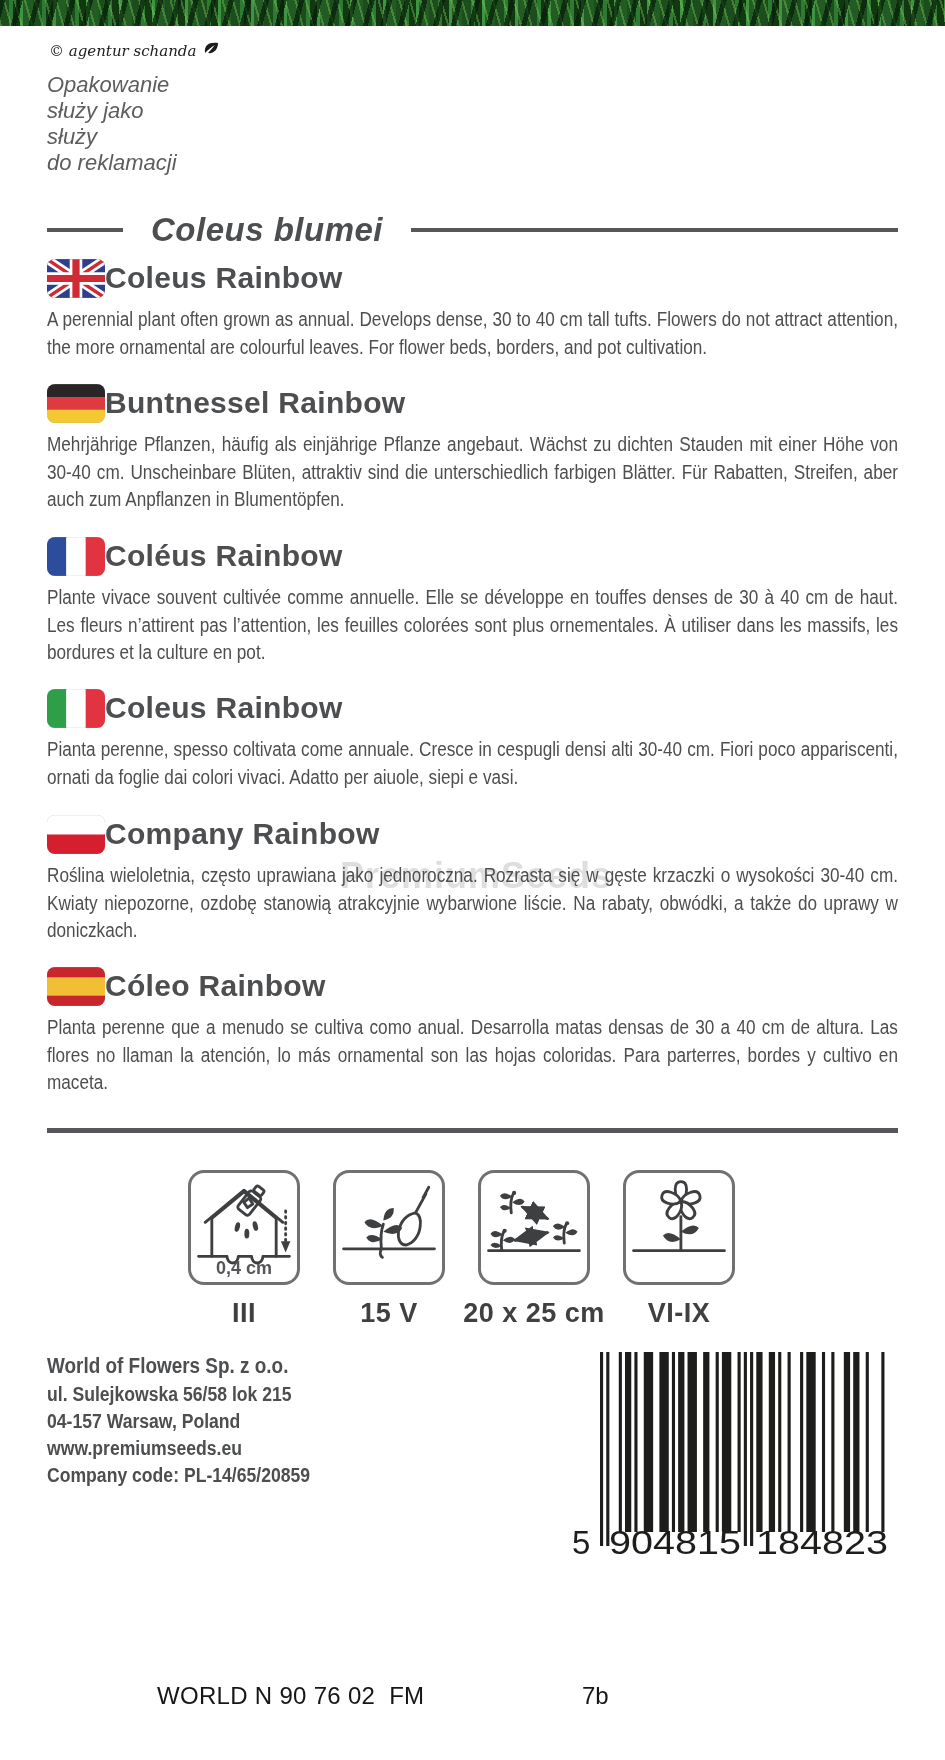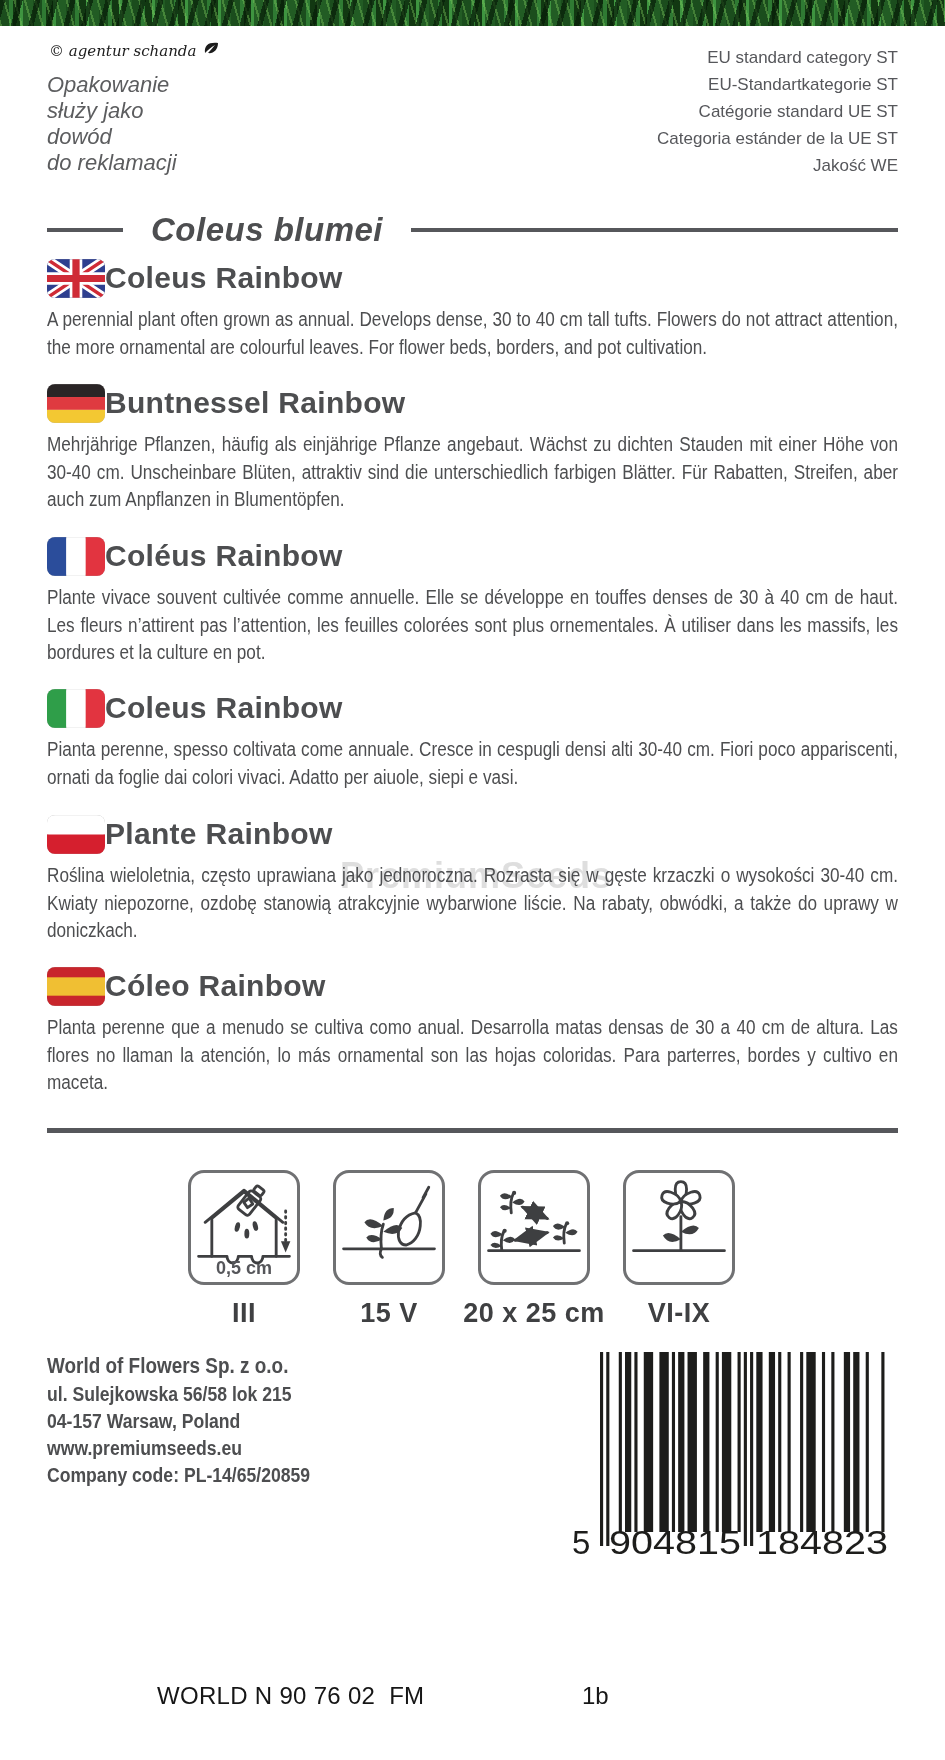--- a/index.html
+++ b/index.html
@@ -70,31 +70,24 @@
     <span>
       <svg width="18" height="15" viewBox="0 0 18 15">
           <path d="M2,12 C1,4 6,1 15,2 C15,9 10,13 5,12 C8,9 10,6 12,4 C8,6 5,9 2,12 z" fill="#1c1c1c"></path>
         </svg>
     </span>
   </div>
 
   <div class="claim">
     <div>Opakowanie</div>
     <div>służy jako</div>
-    <div>dowód</div>
+    <div>służy</div>
     <div>do reklamacji</div>
   </div>
 
-  <div class="eu-col">
-    <div>EU standard category ST</div>
-    <div>EU-Standartkategorie ST</div>
-    <div>Catégorie standard UE ST</div>
-    <div>Categoria estánder de la UE ST</div>
-    <div>Jakość WE</div>
-  </div>
 
   <div class="title-row">
     <div class="title-dash"></div>
     <div class="title-text">Coleus blumei</div>
     <div class="title-line"></div>
   </div>
 
   <div class="watermark">PremiumSeeds</div>
 
   <div class="section" style="top:258px;">
@@ -156,21 +149,21 @@
   </div>
 
   <div class="section" style="top:814px;">
     <div class="sec-head">
       <div class="flag">
         <svg width="58" height="39" viewBox="0 0 60 40">
           <rect width="60" height="20" fill="#ffffff"></rect>
           <rect y="20" width="60" height="20" fill="#d51f2e"></rect>
         </svg>
       </div>
-      <div class="sec-title">Plante Rainbow</div>
+      <div class="sec-title">Company Rainbow</div>
     </div>
     <div class="sec-text">Roślina wieloletnia, często uprawiana jako jednoroczna. Rozrasta się w gęste krzaczki o wysokości 30-40 cm. Kwiaty niepozorne, ozdobę stanowią atrakcyjnie wybarwione liście. Na rabaty, obwódki, a także do uprawy w doniczkach.</div>
   </div>
 
   <div class="section" style="top:966px;">
     <div class="sec-head">
       <div class="flag">
         <svg width="58" height="39" viewBox="0 0 60 40">
           <rect width="60" height="40" fill="#c8252c"></rect>
           <rect y="10.5" width="60" height="19" fill="#f0bf33"></rect>
@@ -195,21 +188,21 @@
             <rect class="ic" x="54" y="20" width="15" height="24" rx="3"></rect>
             <rect class="ic" x="56.5" y="12" width="10" height="7" rx="2"></rect>
             <path class="ic" d="M58,28 l7,2.5 -2,6.5 -6.5,-2 z" stroke-width="2"></path>
           </g>
           <ellipse class="icf" cx="49" cy="57" rx="2.6" ry="5.2" transform="rotate(14 49 57)"></ellipse>
           <ellipse class="icf" cx="59" cy="64" rx="2.6" ry="5.2"></ellipse>
           <ellipse class="icf" cx="68" cy="56" rx="2.6" ry="5.2" transform="rotate(-14 68 56)"></ellipse>
           <line class="ic" x1="100" y1="40" x2="100" y2="72" stroke-dasharray="1.5,4.5" stroke-width="3.5"></line>
           <path class="icf" d="M95,72 h10 l-5,12 z"></path>
         </svg>
-        <div class="depth-label">0,5 cm</div>
+        <div class="depth-label">0,4 cm</div>
       </div>
       <div class="picto-label">III</div>
     </div>
 
     <div class="picto">
       <div class="picto-box">
         <svg width="106" height="109" viewBox="0 0 112 115">
           <path class="ic" d="M8,80 H104"></path>
           <path class="ic" d="M48,80 C47,70 47,62 50,54"></path>
           <path class="ic" d="M48,80 q-3,6 1,9" stroke-width="2.5"></path>
@@ -311,15 +304,15 @@
         <rect x="283.21" y="8" width="6.25" height="180" fill="#1d1d1b"></rect>
         <rect x="295.71" y="8" width="3.13" height="180" fill="#1d1d1b"></rect>
         <rect x="311.34" y="8" width="3.13" height="180" fill="#1d1d1b"></rect>
       </g>
     <text x="2" y="210" font-family="Liberation Sans, sans-serif" font-size="33" fill="#1d1d1b">5</text>
     <text x="39" y="210" font-family="Liberation Sans, sans-serif" font-size="33" fill="#1d1d1b" textLength="132" lengthAdjust="spacingAndGlyphs">904815</text>
     <text x="186" y="210" font-family="Liberation Sans, sans-serif" font-size="33" fill="#1d1d1b" textLength="132" lengthAdjust="spacingAndGlyphs">184823</text>
   </svg>
 
   <div class="footer-code">WORLD N 90 76 02  FM</div>
-  <div class="footer-batch">1b</div>
+  <div class="footer-batch">7b</div>
 
 </div>
 
 </body></html>

